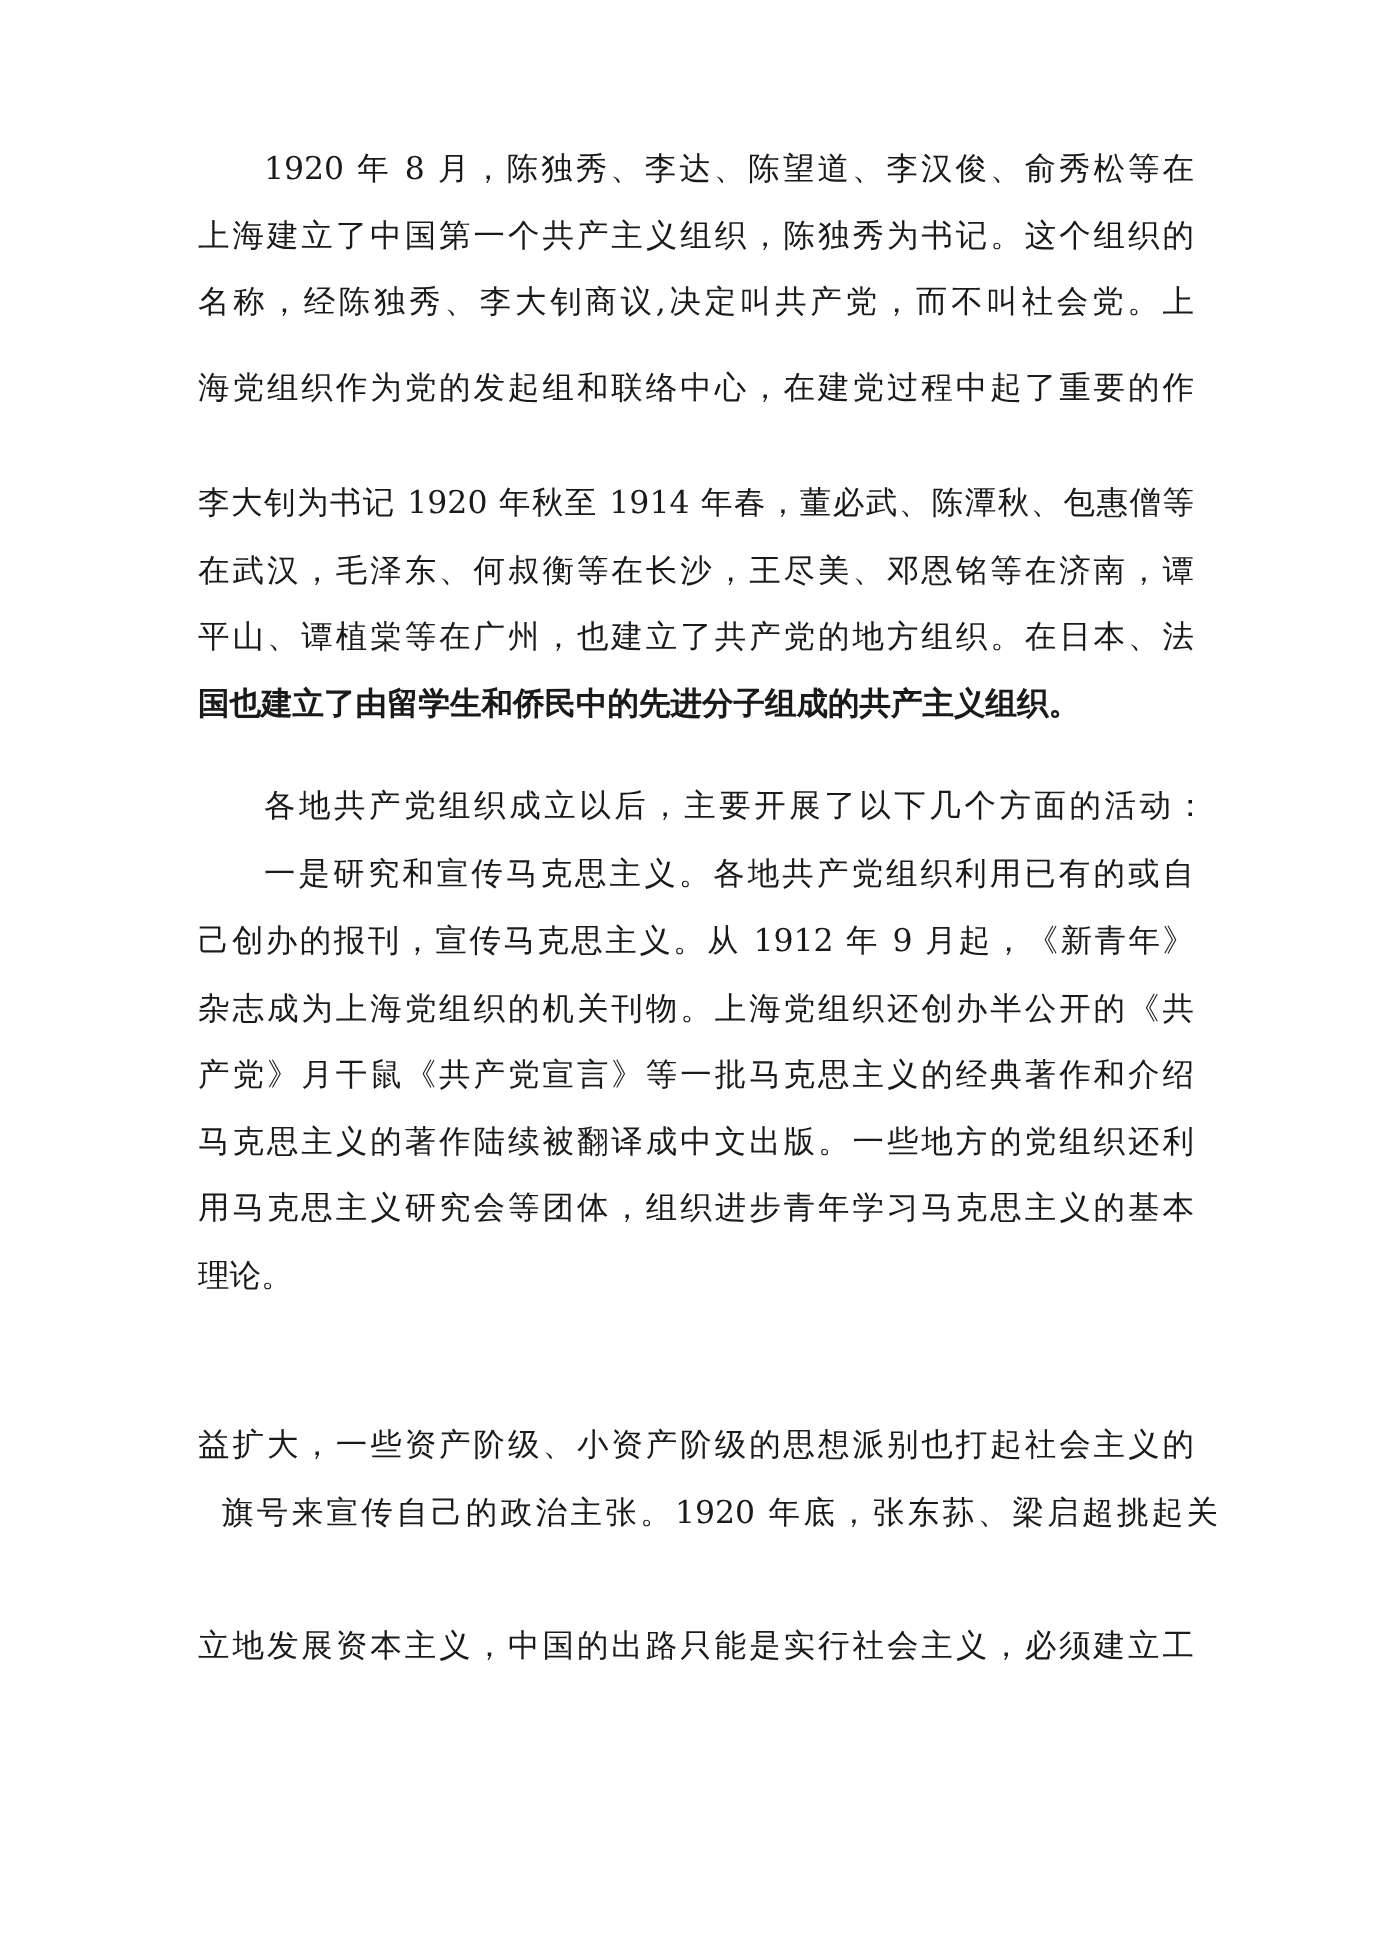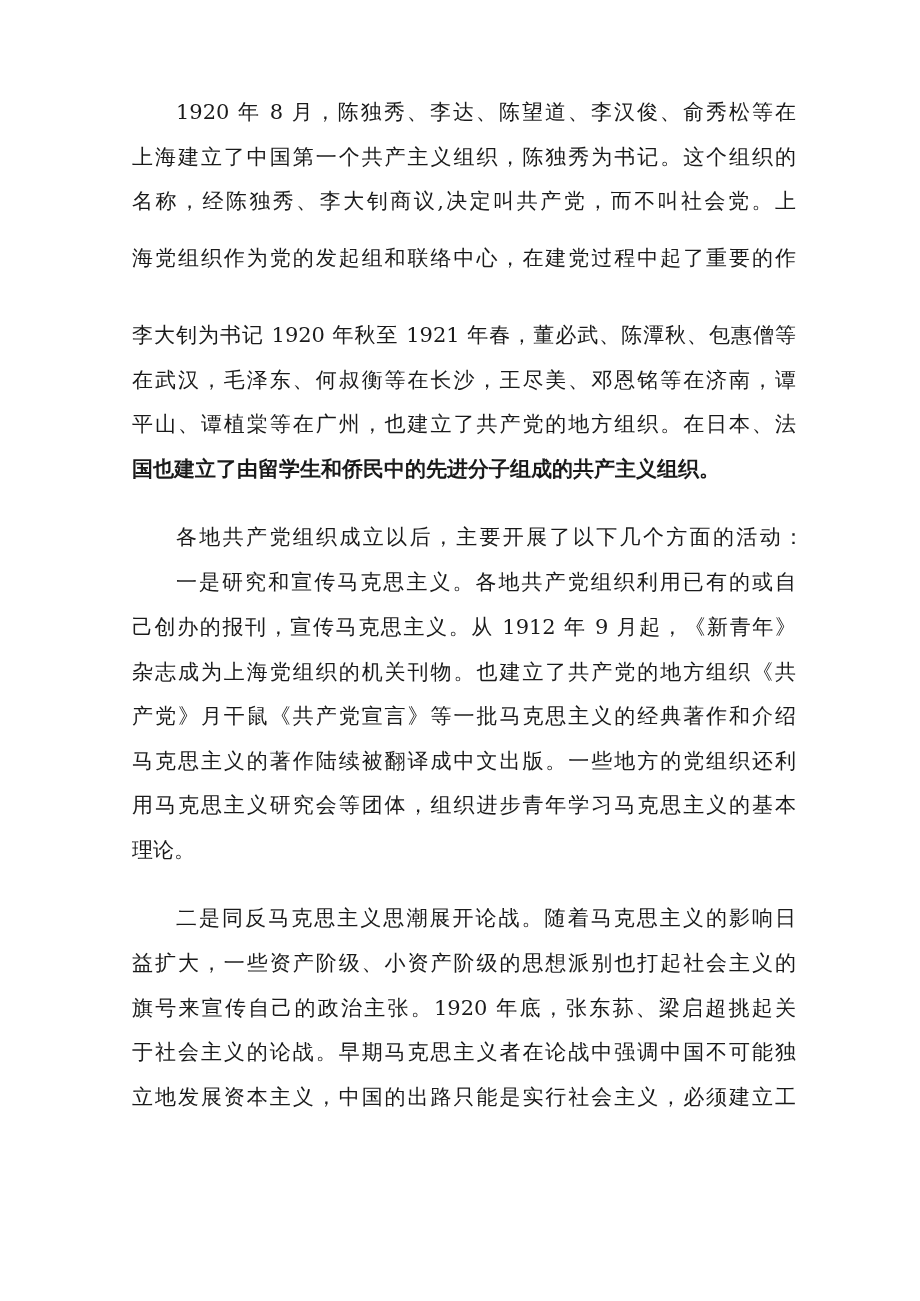--- a/index.html
+++ b/index.html
@@ -48,34 +48,32 @@
 </style>
 </head>
 <body>
 
 <div class="page">
 
   <div class="line indent" style="top:97px;">1920 年 8 月，陈独秀、李达、陈望道、李汉俊、俞秀松等在</div>
   <div class="line" style="top:186px;">名称，经陈独秀、李大钊商议,决定叫共产党，而不叫社会党。上</div>
   <div class="line" style="top:142px;">上海建立了中国第一个共产主义组织，陈独秀为书记。这个组织的</div>
   <div class="line" style="top:243px;font-family:Liberation Serif, serif;">海党组织作为党的发起组和联络中心，在建党过程中起了重要的作</div>
-  <div class="line" style="top:320px;">李大钊为书记 1920 年秋至 1921 年春，董必武、陈潭秋、包惠僧等</div>
+  <div class="line" style="top:320px;">李大钊为书记 1920 年秋至 1914 年春，董必武、陈潭秋、包惠僧等</div>
   <div class="line" style="top:365px;">在武汉，毛泽东、何叔衡等在长沙，王尽美、邓恩铭等在济南，谭</div>
   <div class="line" style="top:409px;">平山、谭植棠等在广州，也建立了共产党的地方组织。在日本、法</div>
   <div class="line last" style="top:454px;font-weight:bold;">国也建立了由留学生和侨民中的先进分子组成的共产主义组织。</div>
 
   <div class="line indent over" style="top:522px;">各地共产党组织成立以后，主要开展了以下几个方面的活动：</div>
 
   <div class="line indent" style="top:567px;">一是研究和宣传马克思主义。各地共产党组织利用已有的或自</div>
   <div class="line" style="top:612px;">己创办的报刊，宣传马克思主义。从 1912 年 9 月起，《新青年》</div>
-  <div class="line" style="top:657px;">杂志成为上海党组织的机关刊物。也建立了共产党的地方组织《共</div>
+  <div class="line" style="top:657px;">杂志成为上海党组织的机关刊物。上海党组织还创办半公开的《共</div>
   <div class="line" style="top:701px;">产党》月干鼠《共产党宣言》等一批马克思主义的经典著作和介绍</div>
   <div class="line" style="top:746px;">马克思主义的著作陆续被翻译成中文出版。一些地方的党组织还利</div>
   <div class="line" style="top:790px;">用马克思主义研究会等团体，组织进步青年学习马克思主义的基本</div>
   <div class="line last" style="top:835px;">理论。</div>
 
-  <div class="line indent" style="top:903px;">二是同反马克思主义思潮展开论战。随着马克思主义的影响日</div>
   <div class="line" style="top:948px;">益扩大，一些资产阶级、小资产阶级的思想派别也打起社会主义的</div>
-  <div class="line" style="top:993px;">旗号来宣传自己的政治主张。1920 年底，张东荪、梁启超挑起关</div>
-  <div class="line" style="top:1037px;">于社会主义的论战。早期马克思主义者在论战中强调中国不可能独</div>
+  <div class="line" style="top:993px;margin-left:16px;">旗号来宣传自己的政治主张。1920 年底，张东荪、梁启超挑起关</div>
   <div class="line" style="top:1082px;">立地发展资本主义，中国的出路只能是实行社会主义，必须建立工</div>
 
 </div>
 
 </body></html>

